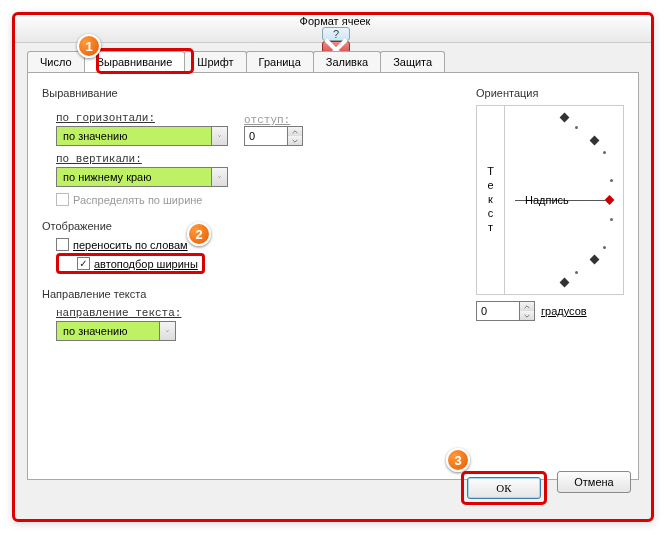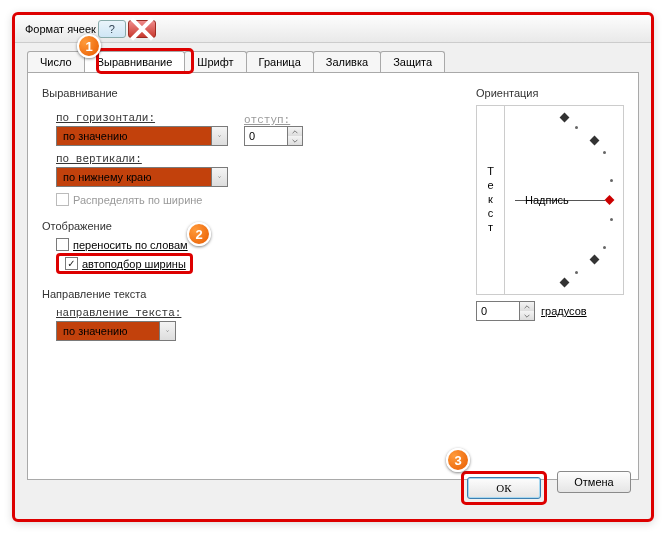--- a/index.html
+++ b/index.html
@@ -1,50 +1,50 @@
 <!DOCTYPE html>
 <html><head>
 <meta charset="utf-8">
 <style>
 * { box-sizing: border-box; margin: 0; padding: 0; font-family: "Segoe UI", Tahoma, sans-serif; font-size: 11px; }
 body { background: #fff; width: 666px; height: 535px; position: relative; }
 .outer-highlight { position: absolute; top: 12px; left: 12px; width: 642px; height: 510px; border: 3px solid #d00; border-radius: 6px; background: #f0f0f0; box-shadow: 0 2px 8px rgba(0,0,0,0.15); }
-.titlebar { height: 28px; background: linear-gradient(#fdfdfd,#e9e9e9); border-bottom: 1px solid #ccc; border-radius: 4px 4px 0 0; display: flex; align-items: center; padding: 0 6px 0 10px; }
+.titlebar { height: 28px; background: linear-gradient(#fdfdfd,#e9e9e9); border-bottom: 1px solid #ccc; border-radius: 4px 4px 0 0; display: flex; align-items: center; padding: 0 6px 0 10px; flex-direction: column; }
 .win-btn { width: 28px; height: 18px; margin-left: 2px; border: 1px solid #8aa; border-radius: 3px; display: inline-flex; align-items: center; justify-content: center; background: linear-gradient(#eaf4fb,#cfe6f5); color: #345; cursor: pointer; }
 .win-close { background: linear-gradient(#ef8b8b,#c93a2f); border-color: #9b2b22; color: #fff; }
 .client { position: relative; padding: 8px 12px 12px; height: calc(100% - 28px); }
 .tabs { display: flex; position: relative; z-index: 2; }
 .tab { padding: 4px 12px; border: 1px solid #a9a9a9; border-bottom: none; background: #f6f6f6; margin-right: -1px; cursor: pointer; border-radius: 3px 3px 0 0; position: relative; }
 .tab.active { background: #fff; z-index: 3; }
 .tab-highlight { position: absolute; border: 3px solid #d00; border-radius: 5px; left: 81px; top: 5px; width: 98px; height: 26px; pointer-events: none; z-index: 5; }
 .panel { border: 1px solid #a9a9a9; background: #fff; padding: 14px 14px 14px 14px; height: 408px; }
 .two-col { display: flex; gap: 18px; height: 100%; }
 .col-left { flex: 1; }
 .col-right { width: 148px; }
 .section-label { color: #333; margin-bottom: 6px; }
 .indent { margin-left: 14px; }
 .field-label { color: #333; margin-top: 6px; }
 .field-label .u { text-decoration: underline; font-family: Liberation Mono, monospace; }
-.combo { display: inline-flex; align-items: center; border: 1px solid #7a7a7a; background: #c2410c; height: 20px; margin-top: 2px; }
+.combo { display: inline-flex; align-items: center; border: 1px solid #7a7a7a; background: #bef264; height: 20px; margin-top: 2px; }
 .combo span { padding: 0 6px; display: inline-block; }
 .combo .arrow { width: 16px; height: 18px; border-left: 1px solid #7a7a7a; background: linear-gradient(#f4f4f4,#ddd); display: inline-flex; align-items: center; justify-content: center; }
 .arrow svg { width: 8px; height: 8px; }
 .row { display: flex; align-items: flex-end; gap: 16px; }
 .spin { display: inline-flex; border: 1px solid #7a7a7a; background: #fff; height: 20px; }
 .spin input { border: none; width: 42px; padding: 0 4px; font-size: 11px; outline: none; }
 .spin .spinbtns { display: flex; flex-direction: column; border-left: 1px solid #7a7a7a; }
 .spin .sb { width: 14px; height: 9px; background: linear-gradient(#f4f4f4,#ddd); display: flex; align-items: center; justify-content: center; }
 .sb svg { width: 6px; height: 6px; }
 .cb-row { display: flex; align-items: center; gap: 4px; margin-top: 3px; }
 .cb { width: 13px; height: 13px; border: 1px solid #7a7a7a; background: #fff; display: inline-flex; align-items: center; justify-content: center; }
 .cb.checked::after { content: "✓"; font-size: 10px; color: #222; line-height: 1; }
 .cb.disabled { border-color: #bbb; }
 .disabled-text { color: #9a9a9a; }
 .display-section { margin-top: 14px; }
-.autofit-highlight { border: 3px solid #d00; border-radius: 4px; display: inline-flex; align-items: center; padding: 1px 4px 1px 6px; margin-top: 2px; position: relative; }
+.autofit-highlight { border: 3px solid #d00; border-radius: 4px; display: inline-flex; align-items: center; padding: 1px 4px 1px 18px; margin-top: 2px; position: relative; }
 .orientation-box { border: 1px solid #ccc; height: 190px; position: relative; margin-top: 4px; display: flex; }
 .orient-left { width: 28px; border-right: 1px solid #ccc; display: flex; align-items: center; justify-content: center; writing-mode: vertical-rl; text-orientation: upright; letter-spacing: 2px; }
 .orient-left.sel { background: #fff; }
 .orient-right { flex: 1; position: relative; }
 .orient-dial { position: absolute; inset: 6px; }
 .diamond { position: absolute; width: 7px; height: 7px; background: #333; transform: rotate(45deg); }
 .dot { position: absolute; width: 3px; height: 3px; background: #666; border-radius: 50%; }
 .needle-line { position: absolute; top: 50%; left: 4px; width: 90px; height: 1px; background: #555; }
 .needle-end { position: absolute; top: 50%; right: 4px; width: 7px; height: 7px; background: #c00; transform: translateY(-50%) rotate(45deg); }
 .orient-label { position: absolute; top: 50%; left: 14px; transform: translateY(-50%); font-size: 11px; }

